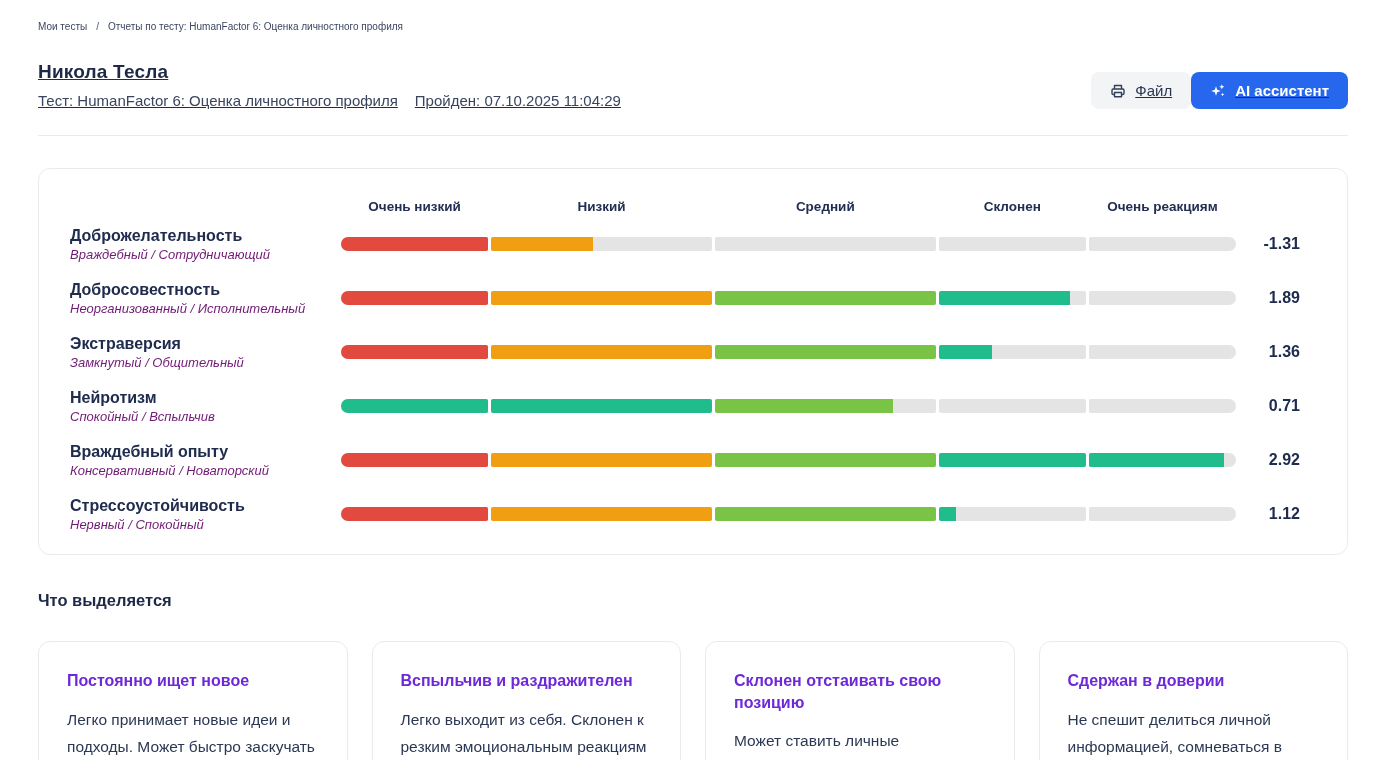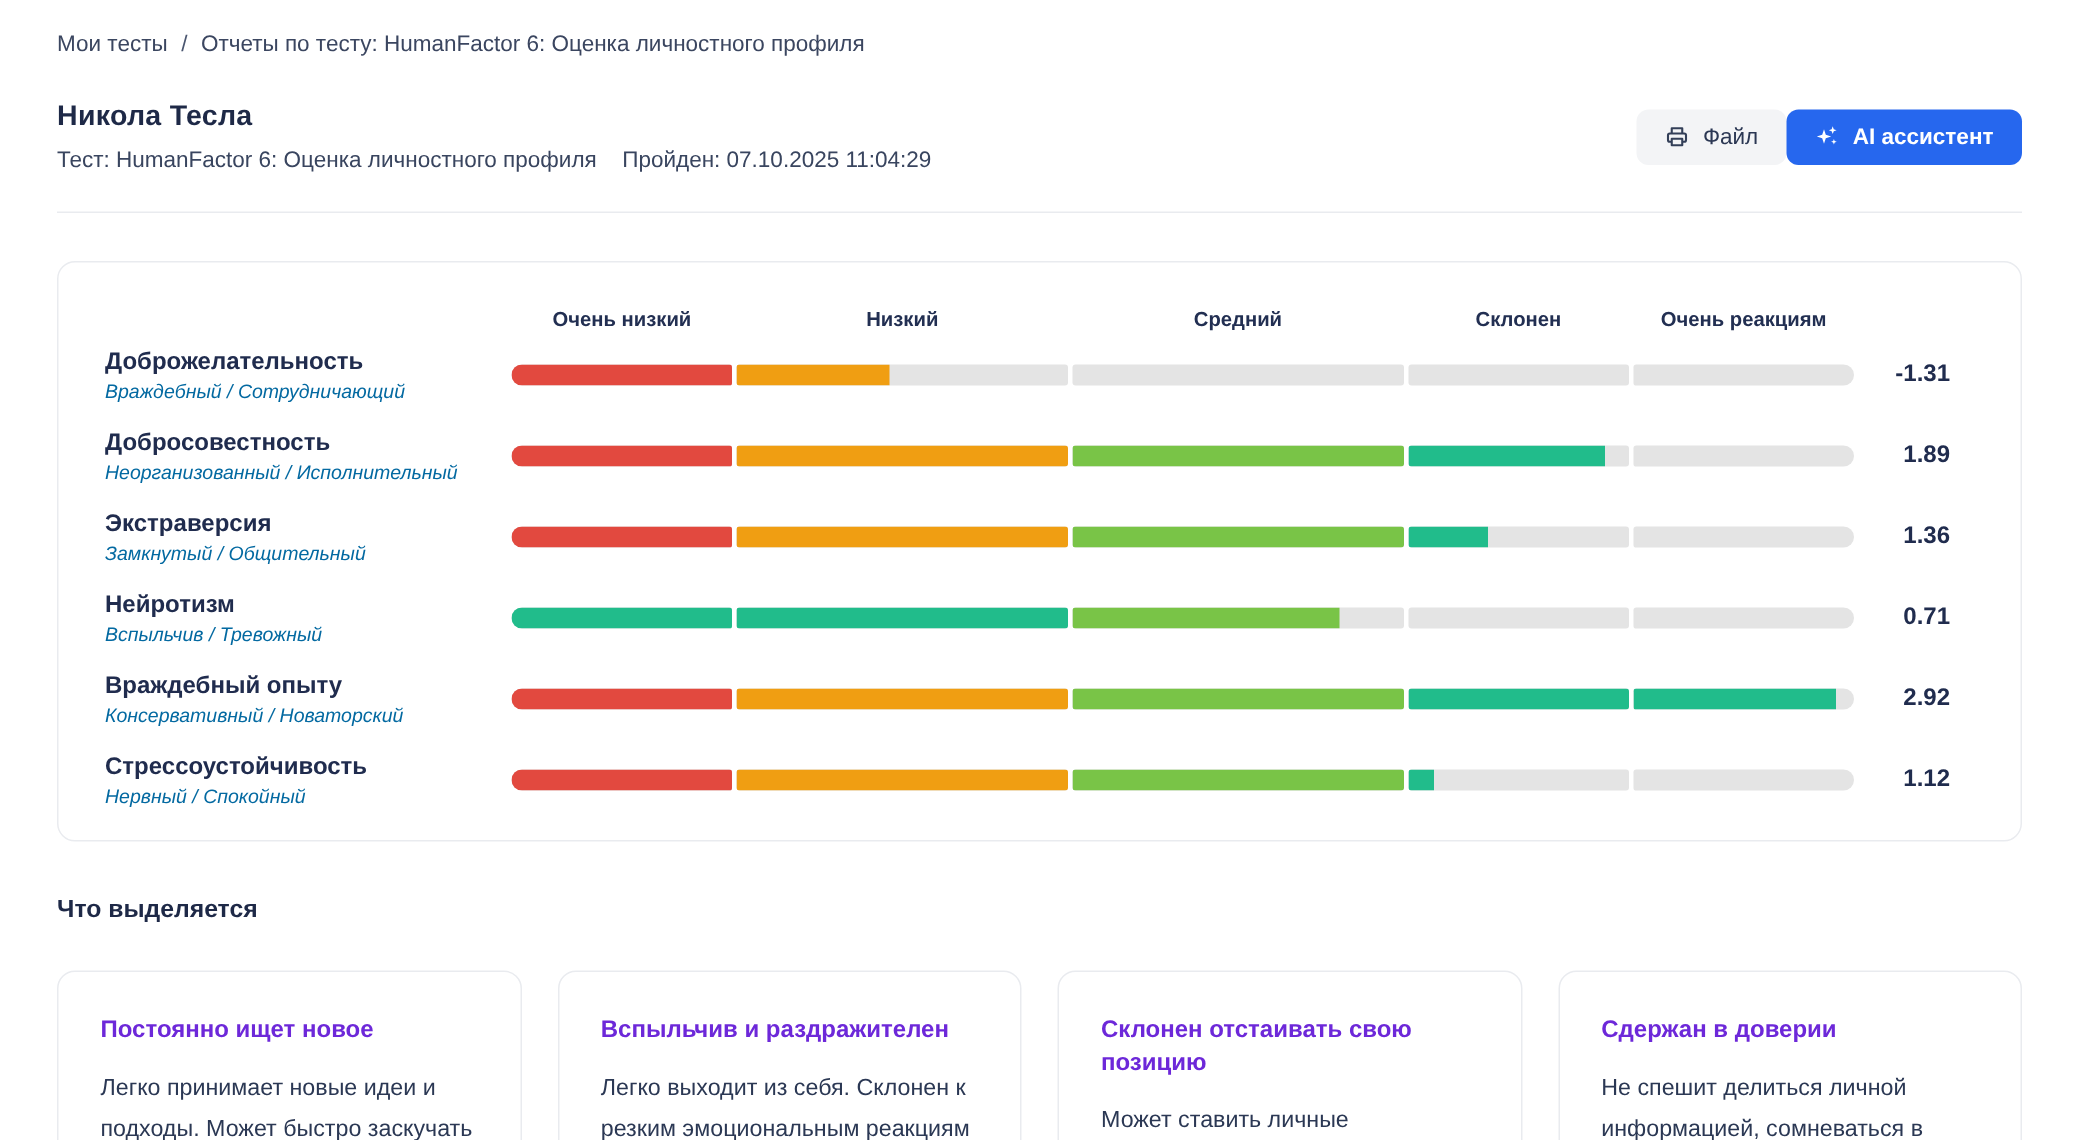--- a/index.html
+++ b/index.html
@@ -6,26 +6,26 @@
   html, body { margin: 0; padding: 0; }
   body {
     width: 1386px; height: 760px; overflow: hidden;
     background: #ffffff;
     font-family: "Liberation Sans", sans-serif;
     color: #202c4e;
   }
   .page { padding: 0 38px; }
 
   
-  .breadcrumb { padding-top: 21px; font-size: 15px; color: #3b4660; display: flex; gap: 9px; align-items: center; }
+  .breadcrumb { padding-top: 21px; font-size: 10px; color: #3b4660; display: flex; gap: 9px; align-items: center; }
   .breadcrumb .crumb-link { cursor: pointer; }
   .breadcrumb .sep { color: #4a5670; }
 
   
-  .report-header { margin-top: 29px; display: flex; justify-content: space-between; align-items: center; }
+  .report-header { margin-top: 29px; display: flex; justify-content: space-between; align-items: flex-end; text-decoration: underline; }
   .page-title { margin: 0; font-size: 19px; font-weight: 700; color: #1e2947; letter-spacing: .2px; }
   .header-meta { margin-top: 9px; font-size: 15px; color: #39455f; display: flex; gap: 17px; }
   .header-actions { display: flex; }
   .btn { display: inline-flex; align-items: center; gap: 9px; height: 37px; padding: 0 19px;
          border: none; border-radius: 8px; font-size: 15px; cursor: pointer;
          font-family: "Liberation Sans", sans-serif; }
   .btn-file { background: #f3f4f6; color: #2b3753; font-weight: 500; }
   .btn-ai   { background: #2667ee; color: #ffffff; font-weight: 600; }
   .btn .icon { display: inline-flex; align-items: center; }
 
@@ -36,21 +36,21 @@
                 padding: 30px 47px 20px 31px; height: 387px; }
   .levels-row { display: flex; align-items: center; }
   .spacer-left { width: 271px; flex: none; }
   .spacer-right { width: 64px; flex: none; }
   .levels { flex: 1; display: flex; gap: 3px; }
   .level { text-align: center; font-size: 13.5px; font-weight: 700; color: #222f52; }
   .factor-rows { margin-top: 3px; }
   .factor-row { display: flex; align-items: center; height: 54px; }
   .factor-label { width: 271px; flex: none; }
   .factor-name { font-size: 16px; font-weight: 700; color: #202c4e; }
-  .factor-poles { font-size: 13px; font-style: italic; color: #0369a1; margin-top: 2px; }
+  .factor-poles { font-size: 13px; font-style: italic; color: #701a75; margin-top: 2px; }
   .bar { flex: 1; display: flex; gap: 3px; height: 14px; }
   .seg { position: relative; background: #e4e4e4; overflow: hidden; border-radius: 2px; }
   .seg:first-child { border-radius: 8px 2px 2px 8px; }
   .seg:last-child  { border-radius: 2px 8px 8px 2px; }
   .fill { position: absolute; left: 0; top: 0; bottom: 0; }
   .factor-value { width: 64px; flex: none; text-align: right; font-size: 16px; font-weight: 700; color: #202c4e; }
 
   
   .highlights { margin-top: 36px; }
   .highlights-title { margin: 0; font-size: 16.5px; font-weight: 700; color: #1e2947; }
@@ -175,21 +175,21 @@
             <div class="seg" style="flex: 1 1 0px; background: rgb(228, 228, 228);">
               <div class="fill" style="width: 36%; background: rgb(33, 188, 139);"></div>
             </div>
             <div class="seg" style="flex: 1 1 0px; background: rgb(228, 228, 228);"></div>
           </div>
           <div class="factor-value">1.36</div>
         </div>
         <div class="factor-row">
           <div class="factor-label">
             <div class="factor-name">Нейротизм</div>
-            <div class="factor-poles">Вспыльчив / Тревожный</div>
+            <div class="factor-poles">Спокойный / Вспыльчив</div>
           </div>
           <div class="bar">
             <div class="seg" style="flex: 1 1 0px; background: rgb(228, 228, 228);">
               <div class="fill" style="width: 100%; background: rgb(33, 188, 139);"></div>
             </div>
             <div class="seg" style="flex: 1.5 1 0px; background: rgb(228, 228, 228);">
               <div class="fill" style="width: 100%; background: rgb(33, 188, 139);"></div>
             </div>
             <div class="seg" style="flex: 1.5 1 0px; background: rgb(228, 228, 228);">
               <div class="fill" style="width: 80.6667%; background: rgb(121, 196, 71);"></div>

